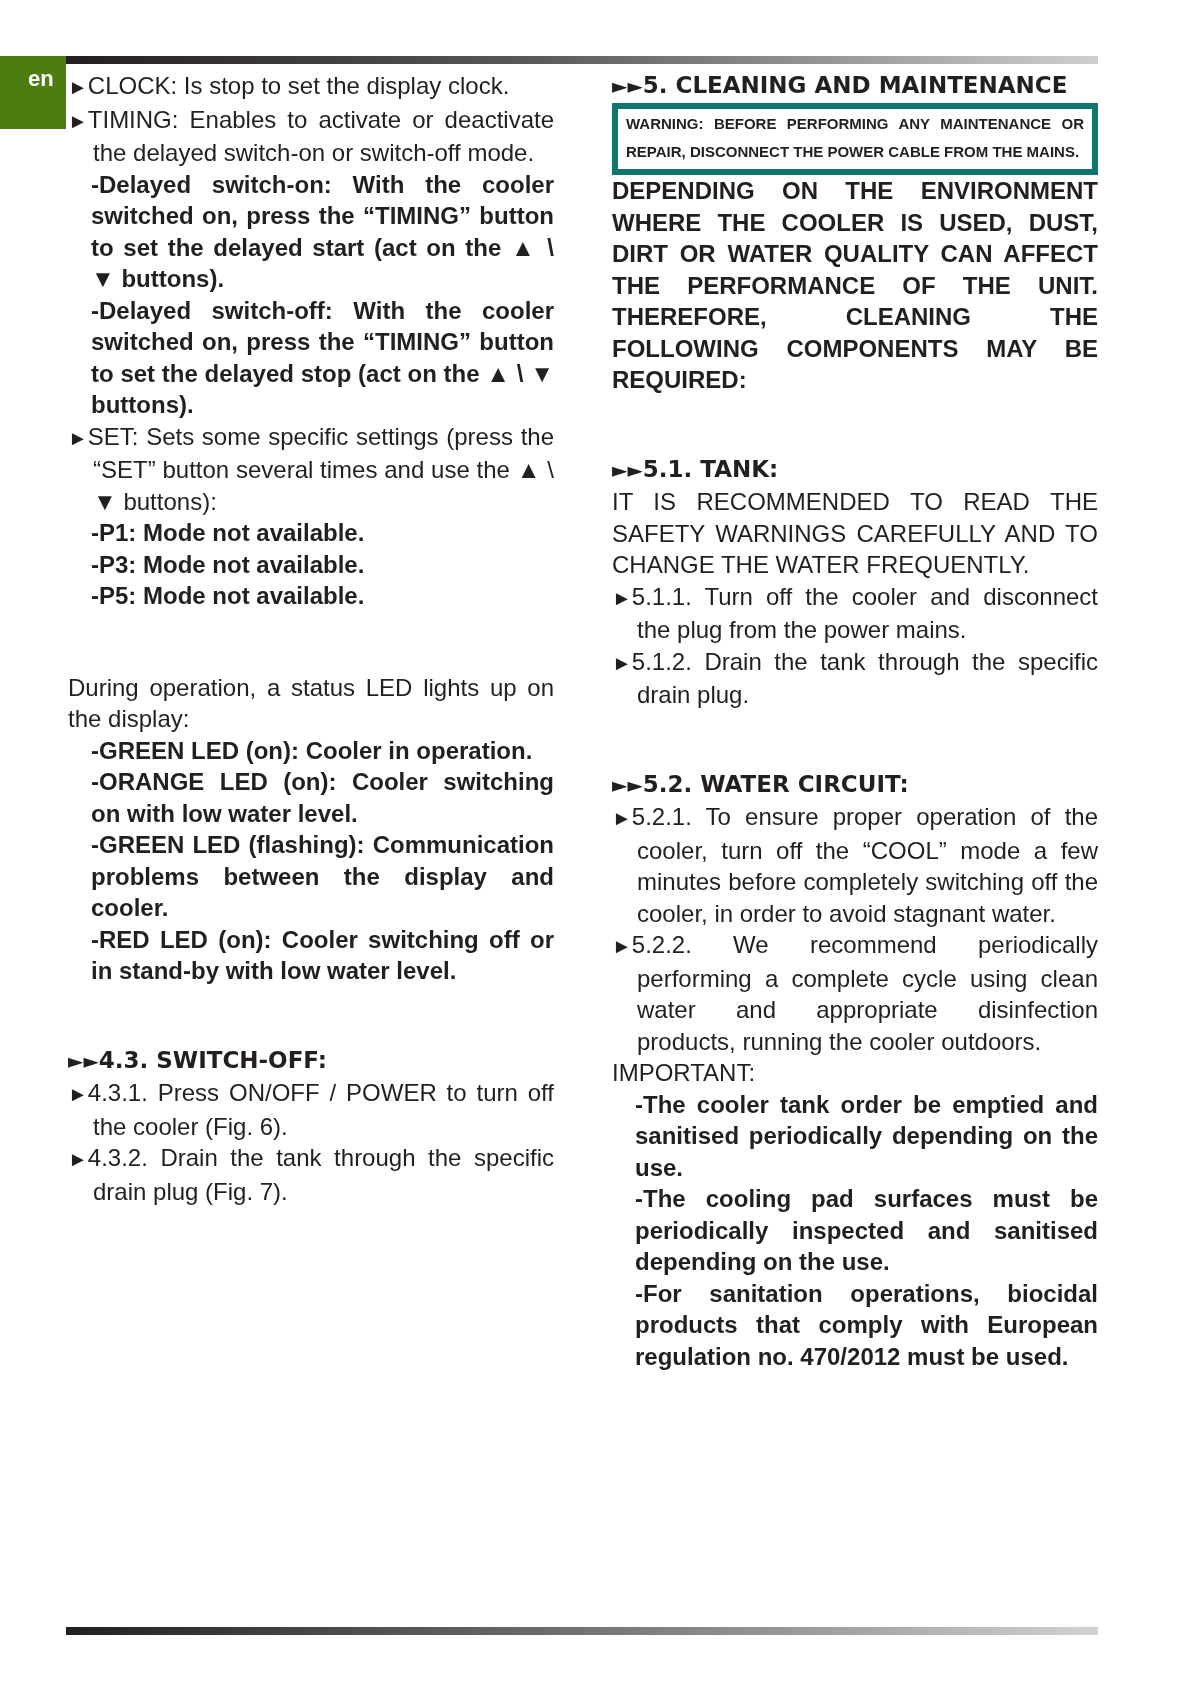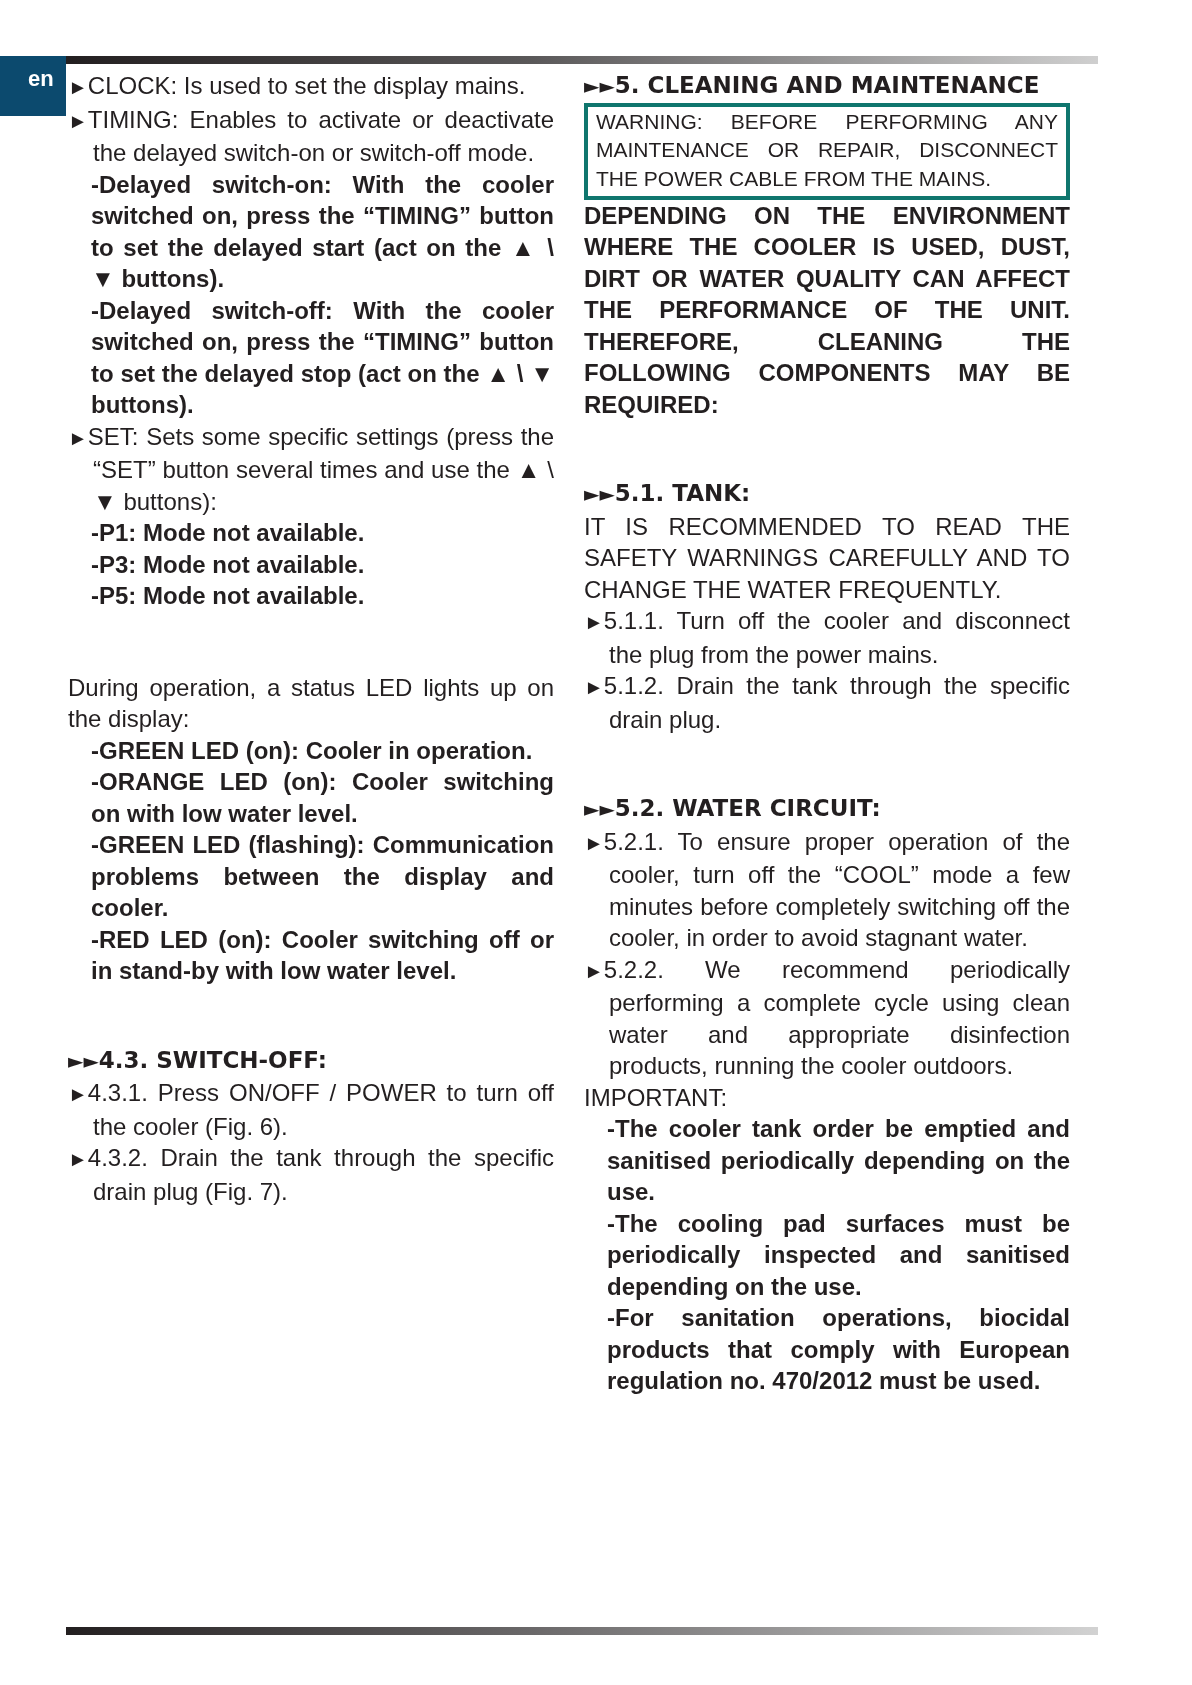--- a/index.html
+++ b/index.html
@@ -2,45 +2,45 @@
 <html><head>
 <meta charset="utf-8">
 <style>
   html, body { margin: 0; padding: 0; background: #ffffff; }
   body { width: 1192px; height: 1685px; position: relative; overflow: hidden;
          font-family: "Liberation Sans", sans-serif; color: #231f20; }
   .topbar { position: absolute; left: 66px; top: 56px; width: 1032px; height: 8px;
             background: linear-gradient(to right, #231f20, #5a5859 45%, #cfcfcf); }
   .botbar { position: absolute; left: 66px; top: 1627px; width: 1032px; height: 8px;
             background: linear-gradient(to right, #231f20, #6a6869 45%, #d2d2d2); }
-  .lang-tab { position: absolute; left: 0; top: 56px; width: 66px; height: 60px; background: #0c4a6e;
+  .lang-tab { position: absolute; left: 0; top: 56px; width: 66px; height: 73px; background: #4d7c0f;
               color: #fff; font-weight: bold; font-size: 22px; box-sizing: border-box;
               padding: 12px 0 0 28px; line-height: 1; }
   .col { position: absolute; top: 70px; font-size: 24px; line-height: 31.5px; }
   .col-left { left: 68px; width: 486px; }
-  .col-right { left: 584px; width: 486px; }
+  .col-right { left: 612px; width: 486px; }
   .p { text-align: justify; text-align-last: left; margin: 0; }
   .b { padding-left: 25px; text-indent: -25px; }
   .i { padding-left: 23px; font-weight: bold; }
   .arr { font-size: 20px; }
   .h { font-family: "DejaVu Sans", sans-serif; font-weight: bold; font-size: 23px; margin: 0; }
-  .box { border: 4px solid #0f766e; padding: 1px 8px 2px 8px; font-weight: normal;
-         font-size: 21px; line-height: 28.8px; text-align: justify; text-align-last: left; }
+  .box { border: 6px solid #0f766e; padding: 1px 8px 2px 8px; font-weight: bold;
+         font-size: 15px; line-height: 28.8px; text-align: justify; text-align-last: left; }
   .bold { font-weight: bold; }
   .gap-sm { height: 30px; }
   .gap-md { height: 58px; }
 </style>
 </head>
 <body>
 
 <div class="topbar"></div>
 <div class="lang-tab">en</div>
 
 <div class="col col-left">
-  <p class="p b"><span class="arr">►</span><span>CLOCK: Is used to set the display mains.</span></p>
+  <p class="p b"><span class="arr">►</span><span>CLOCK: Is stop to set the display clock.</span></p>
   <p class="p b"><span class="arr">►</span><span>TIMING: Enables to activate or deactivate the delayed switch-on or switch-off mode.</span></p>
   <p class="p i">-Delayed switch-on: With the cooler switched on, press the “TIMING” button to set the delayed start (act on the ▲ \ ▼ buttons).</p>
   <p class="p i">-Delayed switch-off: With the cooler switched on, press the “TIMING” button to set the delayed stop (act on the ▲ \ ▼ buttons).</p>
   <p class="p b"><span class="arr">►</span><span>SET: Sets some specific settings (press the “SET” button several times and use the ▲ \ ▼ buttons):</span></p>
   <p class="p i">-P1: Mode not available.</p>
   <p class="p i">-P3: Mode not available.</p>
   <p class="p i">-P5: Mode not available.</p>
   <div class="gap-sm"></div>
   <div class="gap-sm"></div>
   <p class="p">During operation, a status LED lights up on the display:</p>

